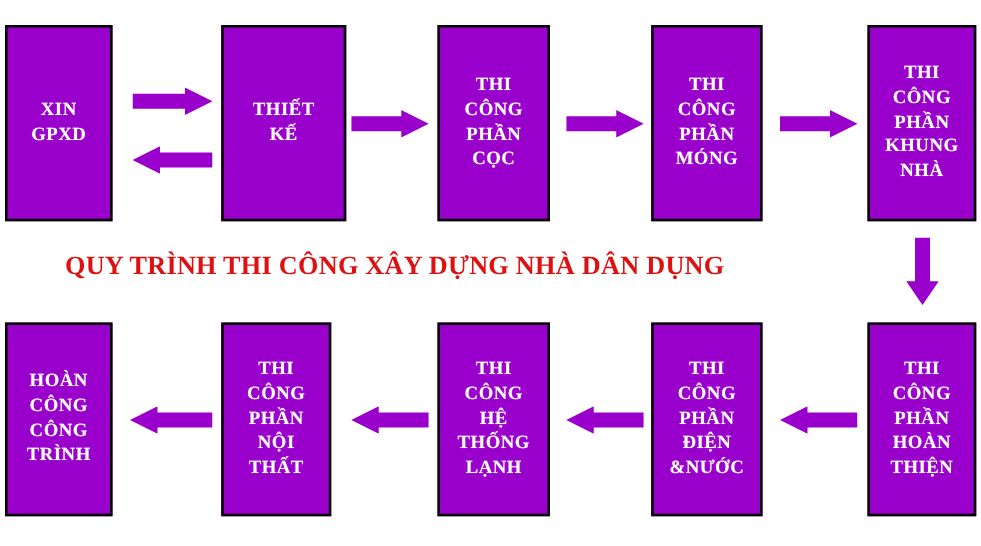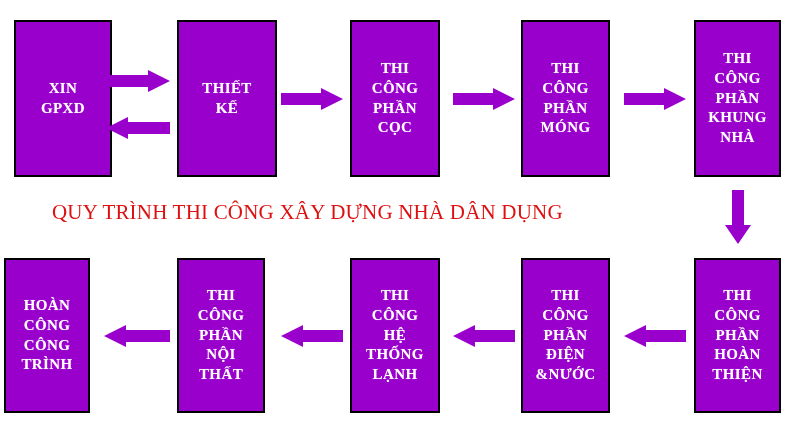--- a/index.html
+++ b/index.html
@@ -40,33 +40,33 @@
   
   .arrow {
     position: absolute;
   }
   .arrow svg { display: block; }
 
   
   #diagram-title {
     position: absolute;
     color: #DD1111;
-    font-weight: normal;
+    font-weight: bold;
     font-size: 21px;
     letter-spacing: 0.2px;
     white-space: nowrap;
     font-family: "Liberation Serif", "DejaVu Serif", serif;
   }
 </style>
 </head>
 <body>
 
 <div id="canvas">
 
-  <div class="box" style="left:14px; top:20px; width:98px; height:157px;">
+  <div class="box" style="left:4px; top:20px; width:86px; height:157px;">
     <span class="box-label">XIN
 GPXD</span>
   </div>
 
   <div class="box" style="left:177px; top:20px; width:100px; height:157px;">
     <span class="box-label">THIẾT
 KẾ</span>
   </div>
 
   <div class="box" style="left:350px; top:20px; width:90px; height:157px;">

